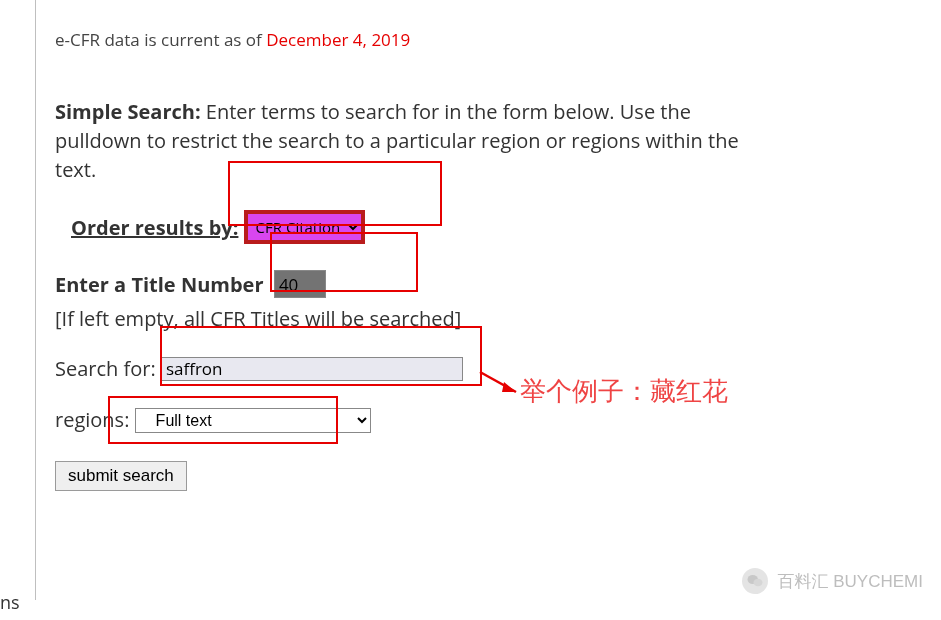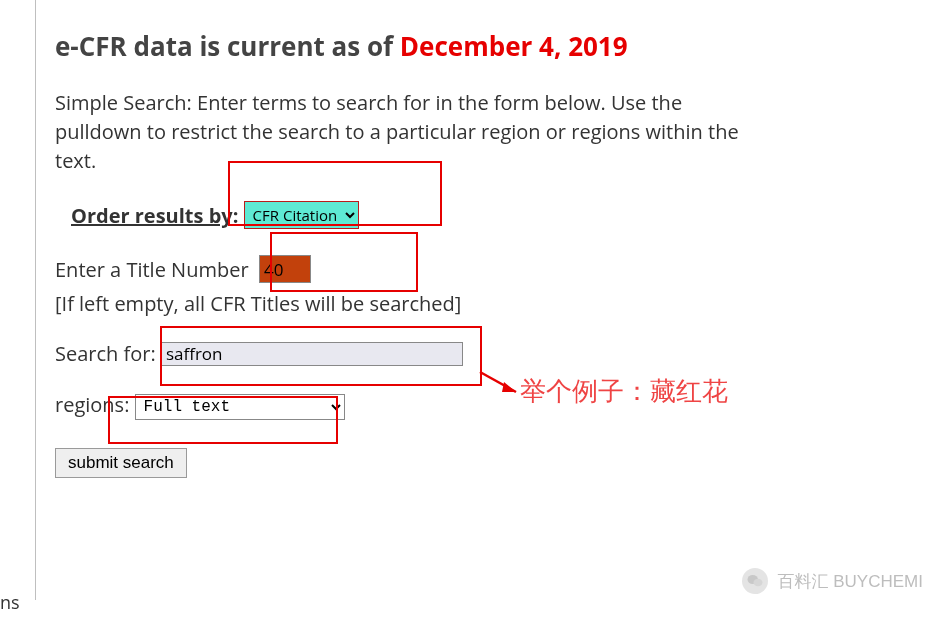--- a/index.html
+++ b/index.html
@@ -32,86 +32,86 @@
     font-size: 18px;
     color: #333;
   }
   .content {
     position: absolute;
     left: 55px;
     top: 28px;
     width: 700px;
   }
   h2.current-line {
-    margin: 0 0 24px 0;
-    font-size: 26px;
-    font-weight: 700;
+    margin: 0 0 46px 0;
+    font-size: 17px;
+    font-weight: 400;
     color: #444;
   }
   h2.current-line .date {
     color: #e60000;
   }
   .para {
     font-size: 20px;
     line-height: 1.45;
     margin: 0 0 26px 0;
     color: #333;
   }
-  .bold { font-weight: 400; }
+  .bold { font-weight: 700; }
   .row {
     font-size: 20px;
     margin: 0 0 18px 0;
     position: relative;
   }
   .order-label {
     font-weight: 700;
     text-decoration: underline;
     margin-left: 16px;
   }
   select.order-select {
     font-size: 15px;
     padding: 2px 4px;
-    border: 1px solid #b91c1c;
-    background: #5eead4;
+    border: 4px solid #b91c1c;
+    background: #d946ef;
     font-family: inherit;
     vertical-align: 2px;
   }
   input.title-input {
     width: 42px;
     height: 24px;
     font-size: 17px;
     padding: 1px 4px;
     border: 1px solid #888;
-    background: #c2410c;
+    background: #737373;
     font-family: inherit;
     vertical-align: 1px;
   }
   .sub-lines {
     font-size: 20px;
     line-height: 1.45;
     margin-top: -12px;
     margin-bottom: 22px;
   }
   input.search-input {
     width: 292px;
     height: 22px;
     font-size: 17px;
     padding: 0 4px;
     border: 1px solid #888;
     background: #e8e8f0;
     font-family: inherit;
     vertical-align: 1px;
   }
   select.within-select {
-    width: 210px;
+    width: 236px;
     font-size: 16px;
-    padding: 2px 4px;
+    padding: 2px 16px;
     border: 1px solid #888;
     background: #fff;
-    font-family: Liberation Mono, monospace;
+    font-family: Liberation Sans, sans-serif;
     vertical-align: 1px;
   }
   button.submit-btn {
     font-size: 17px;
     padding: 4px 12px;
     border: 1px solid #9a9a9a;
     background: #efefef;
     font-family: Liberation Sans, sans-serif;
     cursor: pointer;
     margin-top: 10px;

